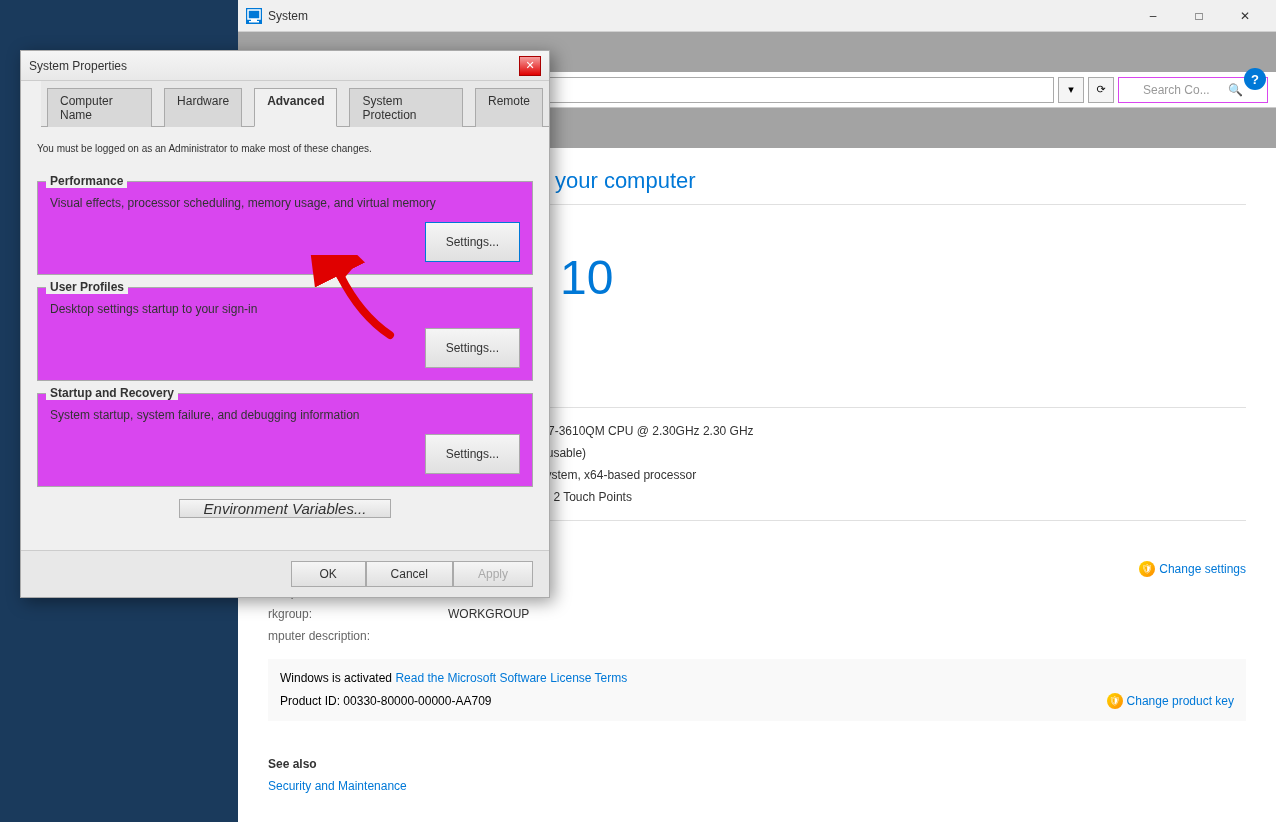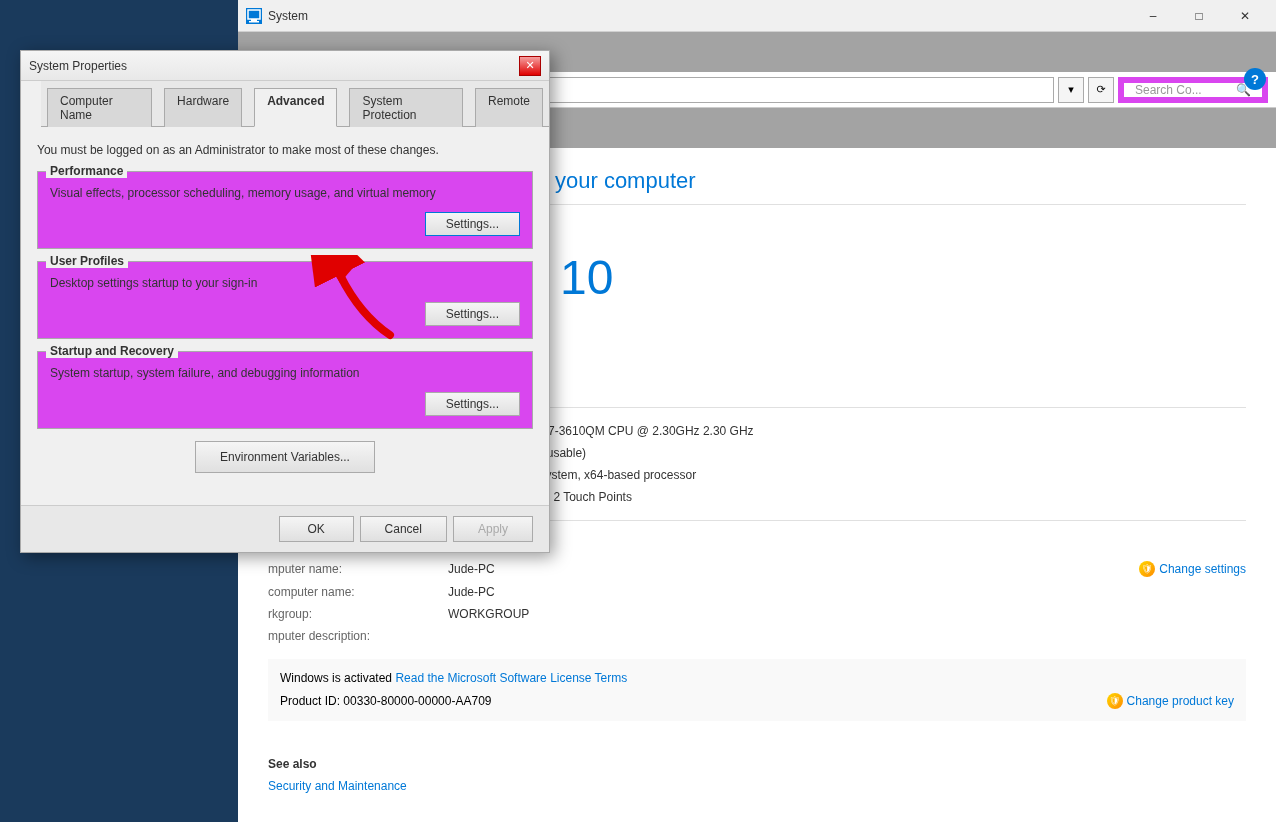--- a/index.html
+++ b/index.html
@@ -100,25 +100,25 @@
       display: flex;
       align-items: center;
       justify-content: center;
       cursor: pointer;
       font-size: 11px;
     }
 
     .search-field {
       width: 150px;
       height: 26px;
-      border: 6px solid #d946ef;
+      border: 1px solid #d946ef;
       display: flex;
       align-items: center;
       background: white;
-      padding: 0 11px;
+      padding: 0 24px;
       font-size: 12px;
       color: #999;
     }
 
     .system-content {
       flex: 1;
       background: white;
       padding: 20px 30px;
       overflow-y: auto;
     }
@@ -369,23 +369,23 @@
       z-index: 1;
       font-weight: 600;
     }
 
     .dialog-body {
       padding: 16px;
       background: #f0f0f0;
     }
 
     .admin-notice {
-      font-size: 12px;
-      color: #333;
-      margin-bottom: 14px;
+      font-size: 10px;
+      color: #333;
+      margin-bottom: 27px;
     }
 
     .section-box {
       border: 1px solid #aaa;
       background: #d946ef;
       margin-bottom: 12px;
       padding: 10px 12px 12px 12px;
       position: relative;
     }
 
@@ -406,52 +406,52 @@
       margin-top: 4px;
       margin-bottom: 12px;
     }
 
     .section-box-btn {
       display: flex;
       justify-content: flex-end;
     }
 
     .win-button {
-      padding: 4px 20px;
+      padding: 12px 20px;
       background: linear-gradient(to bottom, #f5f5f5, #e0e0e0);
       border: 1px solid #aaa;
       cursor: pointer;
       font-size: 12px;
       color: #333;
       min-width: 80px;
     }
     .win-button.primary { border-color: #0078d7; }
 
     .env-vars-btn {
       display: flex;
       justify-content: center;
       margin: 8px 0 16px 0;
     }
 
     .env-btn {
-      padding: 8px 24px;
+      padding: 0 24px;
       background: linear-gradient(to bottom, #f5f5f5, #e0e0e0);
       border: 1px solid #aaa;
       cursor: pointer;
-      font-size: 12px;
-      color: #333;
+      font-size: 15px;
+      color: #333;
+      font-style: italic;
     }
 
     .dialog-footer {
       background: #e8e8e8;
       border-top: 1px solid #ccc;
       padding: 10px 16px;
       display: flex;
       justify-content: flex-end;
-      gap: 6px;
     }
 
     .footer-btn {
       padding: 5px 24px;
       background: linear-gradient(to bottom, #f5f5f5, #e0e0e0);
       border: 1px solid #aaa;
       cursor: pointer;
       font-size: 12px;
       color: #333;
       min-width: 75px;

